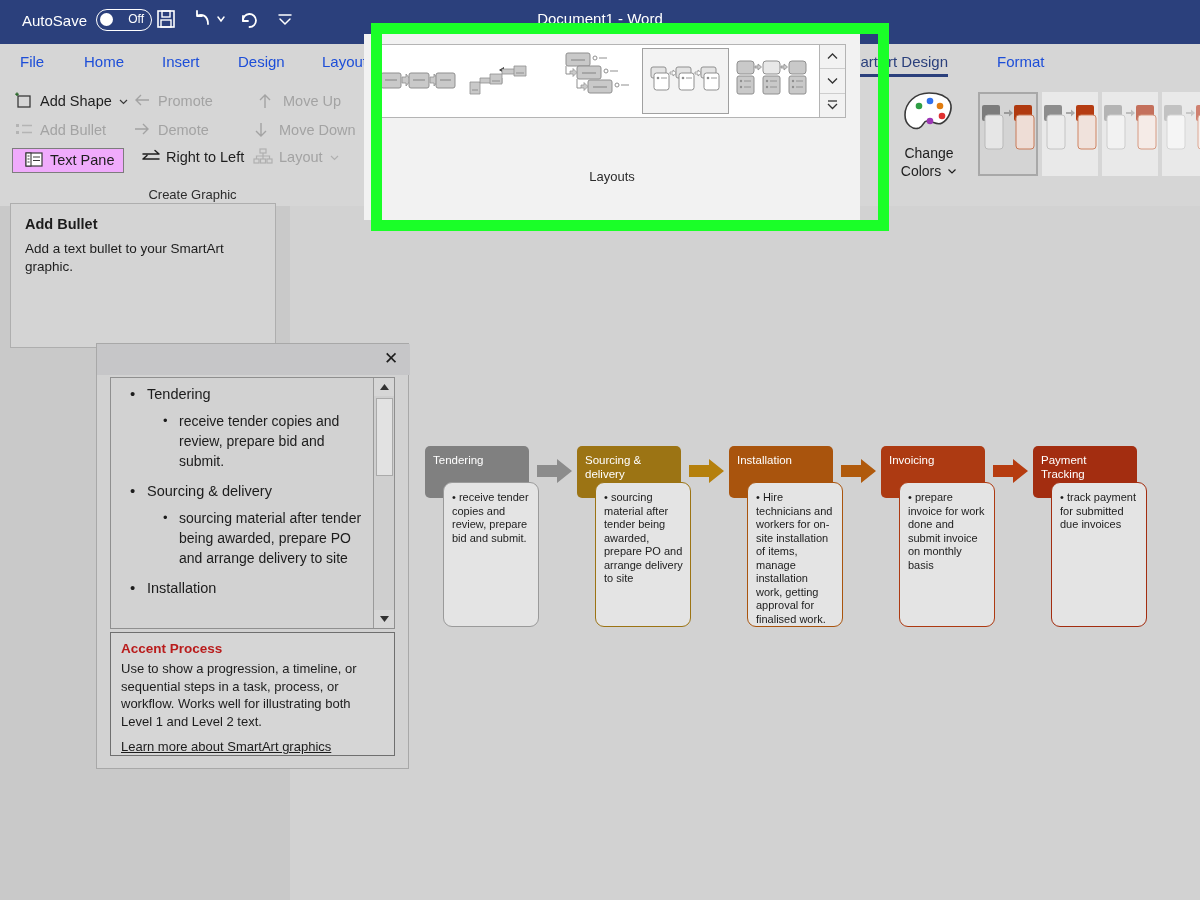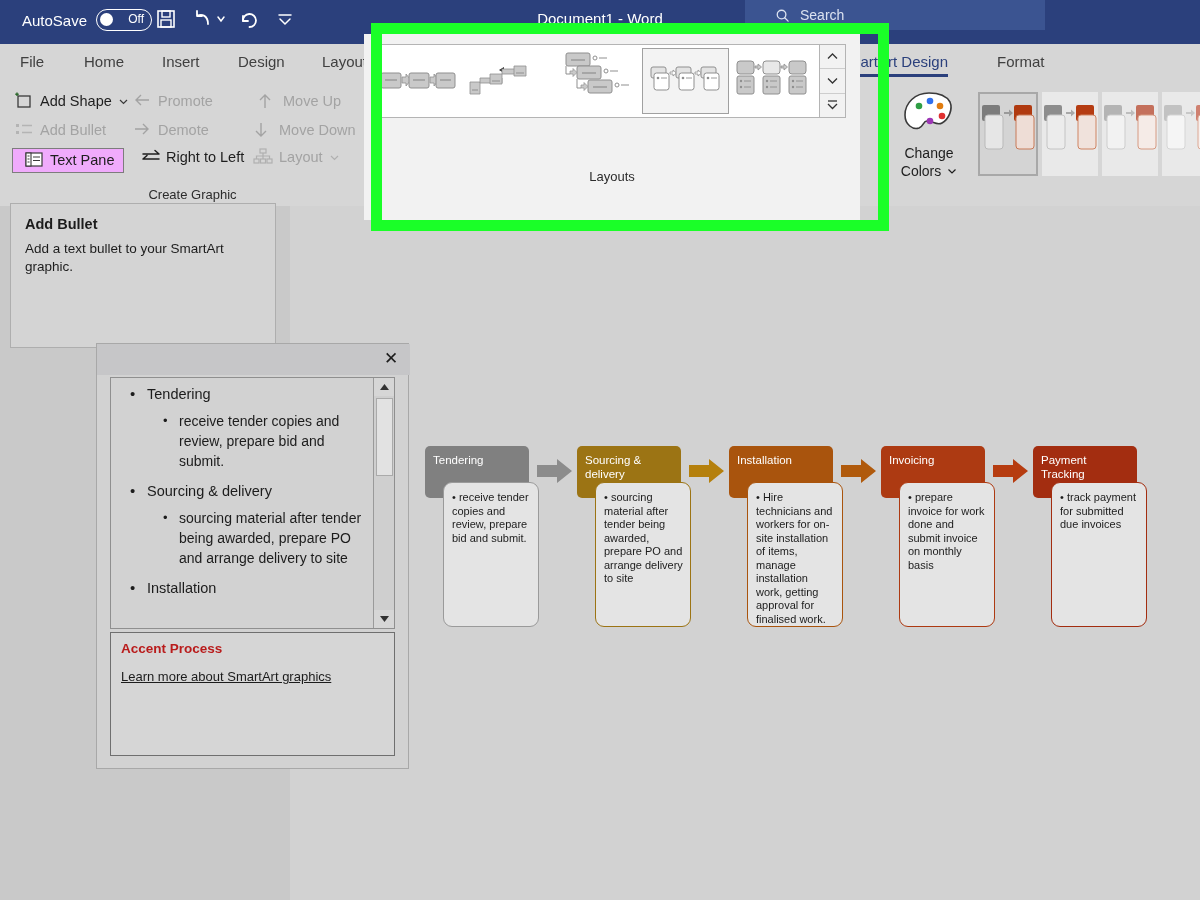--- a/index.html
+++ b/index.html
@@ -51,21 +51,21 @@
   
   .ribbon {
     position: absolute; left: 0; top: 44px; width: 1200px; height: 162px;
     background: #d6d6d6;
   }
   .tabstrip {
     position: absolute; left: 0; top: 0; width: 1200px; height: 38px;
     background: #d6d6d6;
   }
   .tab {
-    position: absolute; top: 9px; font-size: 15px; color: #404040;
+    position: absolute; top: 9px; font-size: 15px; color: #1d4ed8;
     white-space: nowrap;
   }
   .tab.active { color: #2b407c; }
   .tab.active::after {
     content: ""; position: absolute; left: 0; right: 0; bottom: -7px;
     height: 3px; background: #2b407c;
   }
 
   
   .group-creategraphic {
@@ -282,27 +282,20 @@
           <path d="M5 13 A6.5 6.5 0 1 1 11.5 19" fill="none" stroke="#fff" stroke-width="1.8" stroke-linecap="round"></path>
           <path d="M5 13 L5 8 M5 13 L10 13" fill="none" stroke="#fff" stroke-width="1.8" stroke-linecap="round"></path>
         </svg>
     </div>
     <div class="qat qat-more">
       <svg width="20" height="20" viewBox="0 0 20 20">
           <path d="M4 7 h12 M5 11 l5 5 l5 -5" fill="none" stroke="#fff" stroke-width="1.5" stroke-linecap="round"></path>
         </svg>
     </div>
     <div class="doc-title">Document1  -  Word</div>
-    <div class="search-box">
-      <svg width="15" height="15" viewBox="0 0 16 16">
-          <circle cx="7" cy="7" r="4.6" fill="none" stroke="#dbe2f0" stroke-width="1.4"></circle>
-          <path d="M10.4 10.4 L14 14" stroke="#dbe2f0" stroke-width="1.4" stroke-linecap="round"></path>
-        </svg>
-      <span>Search</span>
-    </div>
   </div>
 
   <div class="ribbon">
     <div class="tabstrip">
       <span class="tab" style="left:20px">File</span>
       <span class="tab" style="left:84px">Home</span>
       <span class="tab" style="left:162px">Insert</span>
       <span class="tab" style="left:238px">Design</span>
       <span class="tab" style="left:322px">Layout</span>
       <span class="tab" style="left:406px">References</span>
@@ -706,18 +699,19 @@
         <div class="tp-sb-btn tp-sb-down">
           <svg width="11" height="8" viewBox="0 0 11 8">
               <path d="M5.5 7 L10 1 H1 z" fill="#333"></path>
             </svg>
         </div>
       </div>
     </div>
 
     <div class="tp-desc">
       <div class="tp-desc-title">Accent Process</div>
+      <div class="tp-desc-body">Use to show a progression, a timeline, or sequential steps in a task, process, or workflow. Works well for illustrating both Level 1 and Level 2 text.</div>
       <a class="tp-desc-link" href="#">Learn more about SmartArt graphics</a>
     </div>
   </div>
 
 
 </div>
 
 </body></html>

